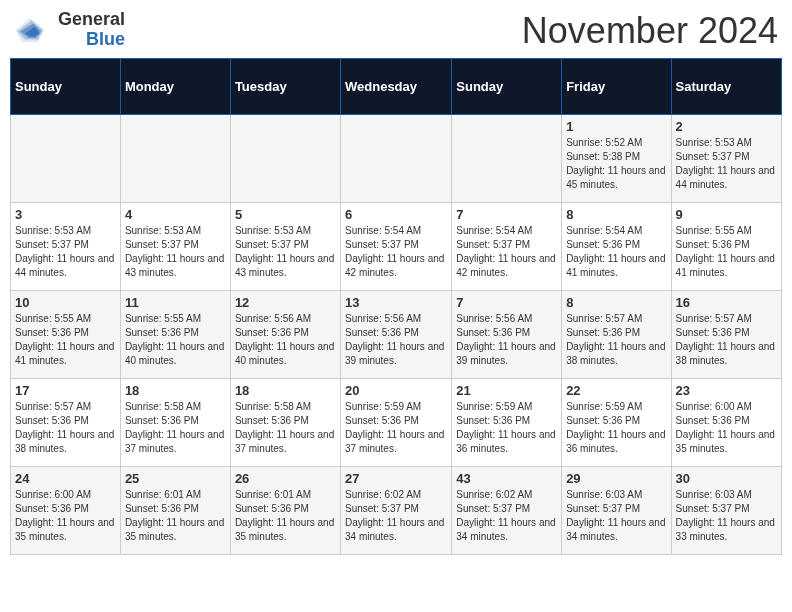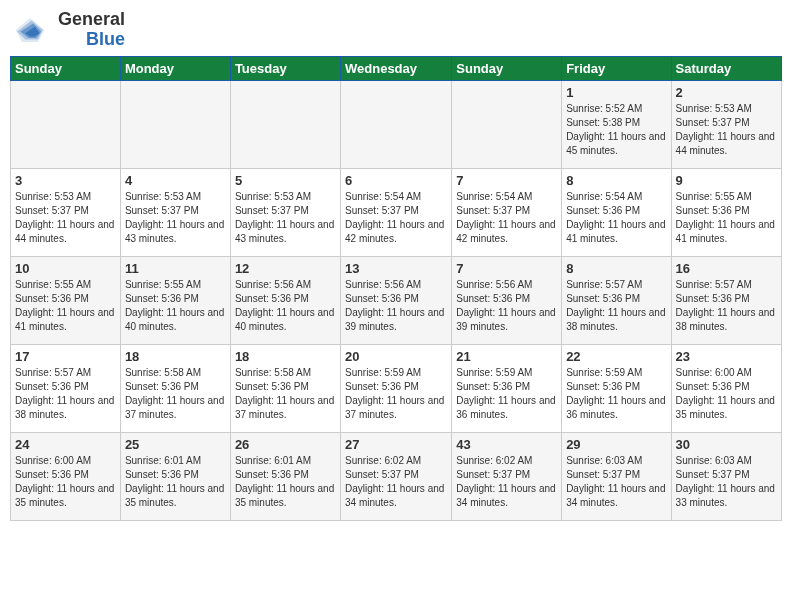--- a/index.html
+++ b/index.html
@@ -52,24 +52,24 @@
     }
     .location {
       font-size: 15px;
       color: #555;
     }
     .calendar {
       width: 100%;
       border-collapse: collapse;
     }
     .calendar th {
-      background-color: #15803d;
+      background-color: #0f172a;
       color: #fff;
       font-size: 13px;
-      padding: 4px 4px;
+      padding: 20px 4px;
       text-align: left;
       border: 1px solid #1a5ca5;
     }
     .calendar td {
       border: 1px solid #ccc;
       vertical-align: top;
       padding: 4px;
       font-size: 10.5px;
       color: #333;
       height: 88px;
@@ -106,20 +106,21 @@
       <polygon points="22,8 36,20 30,32 14,32 4,22" fill="#2a6cb5" opacity="0.3"></polygon>
       <polygon points="24,12 34,22 28,30 18,30 8,22" fill="#2a6cb5" opacity="0.5"></polygon>
       <polygon points="26,16 32,24 26,28 20,28 14,24" fill="#2a6cb5" opacity="0.8"></polygon>
     </svg>
     <div class="logo-text">
       <span class="logo-general">General</span>
       <span class="logo-blue">Blue</span>
     </div>
   </div>
   <div class="title-block">
+    <div class="month-title">November 2024</div>
   </div>
 </div>
 
 <table class="calendar">
   <thead>
     <tr>
     <th>Sunday</th>
         <th>Monday</th>
         <th>Tuesday</th>
         <th>Wednesday</th>

